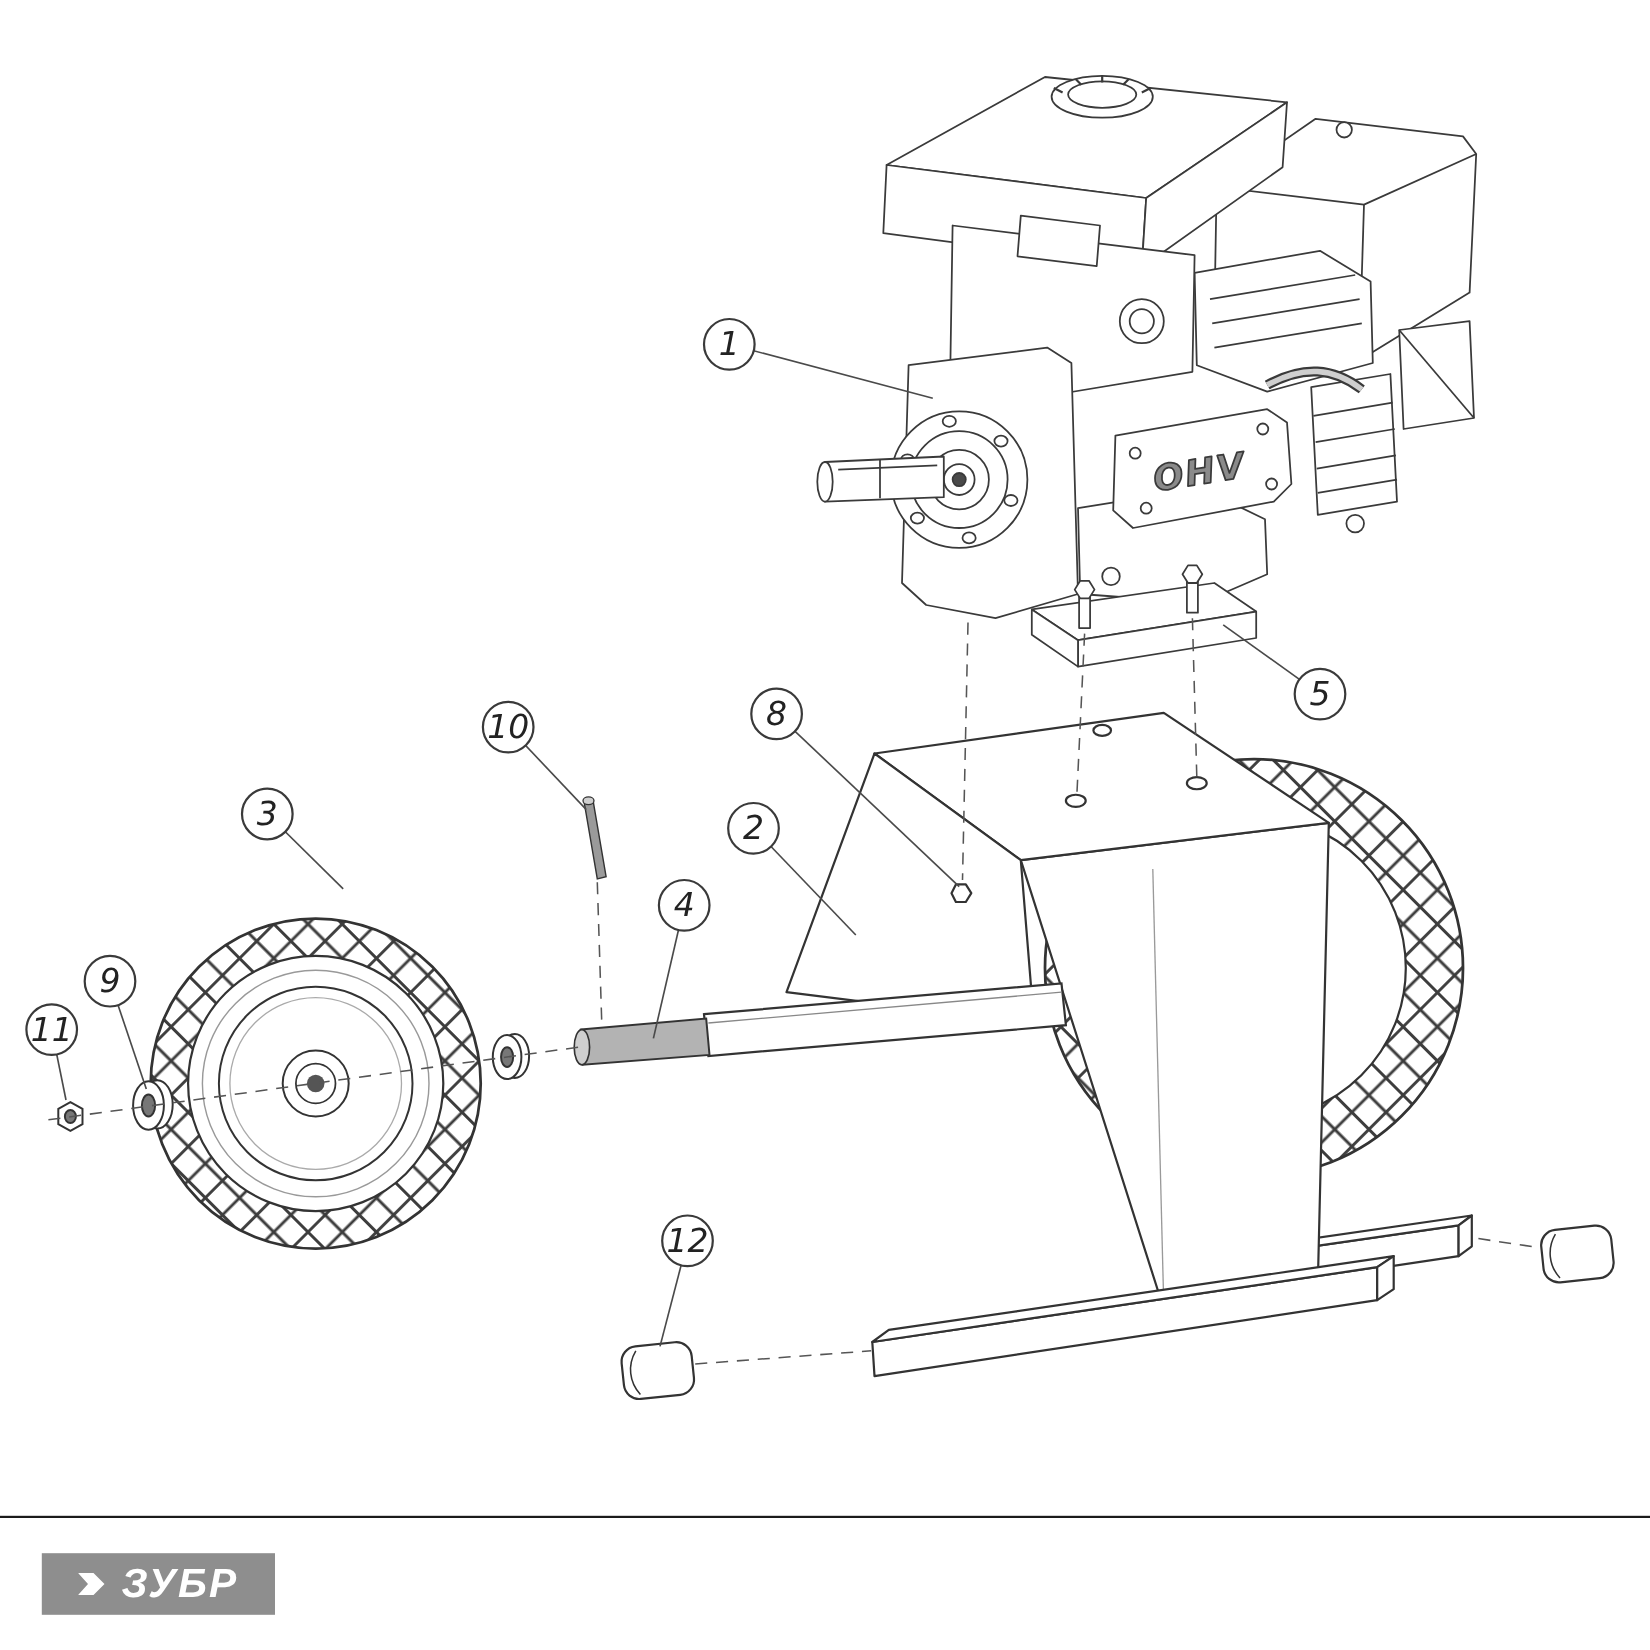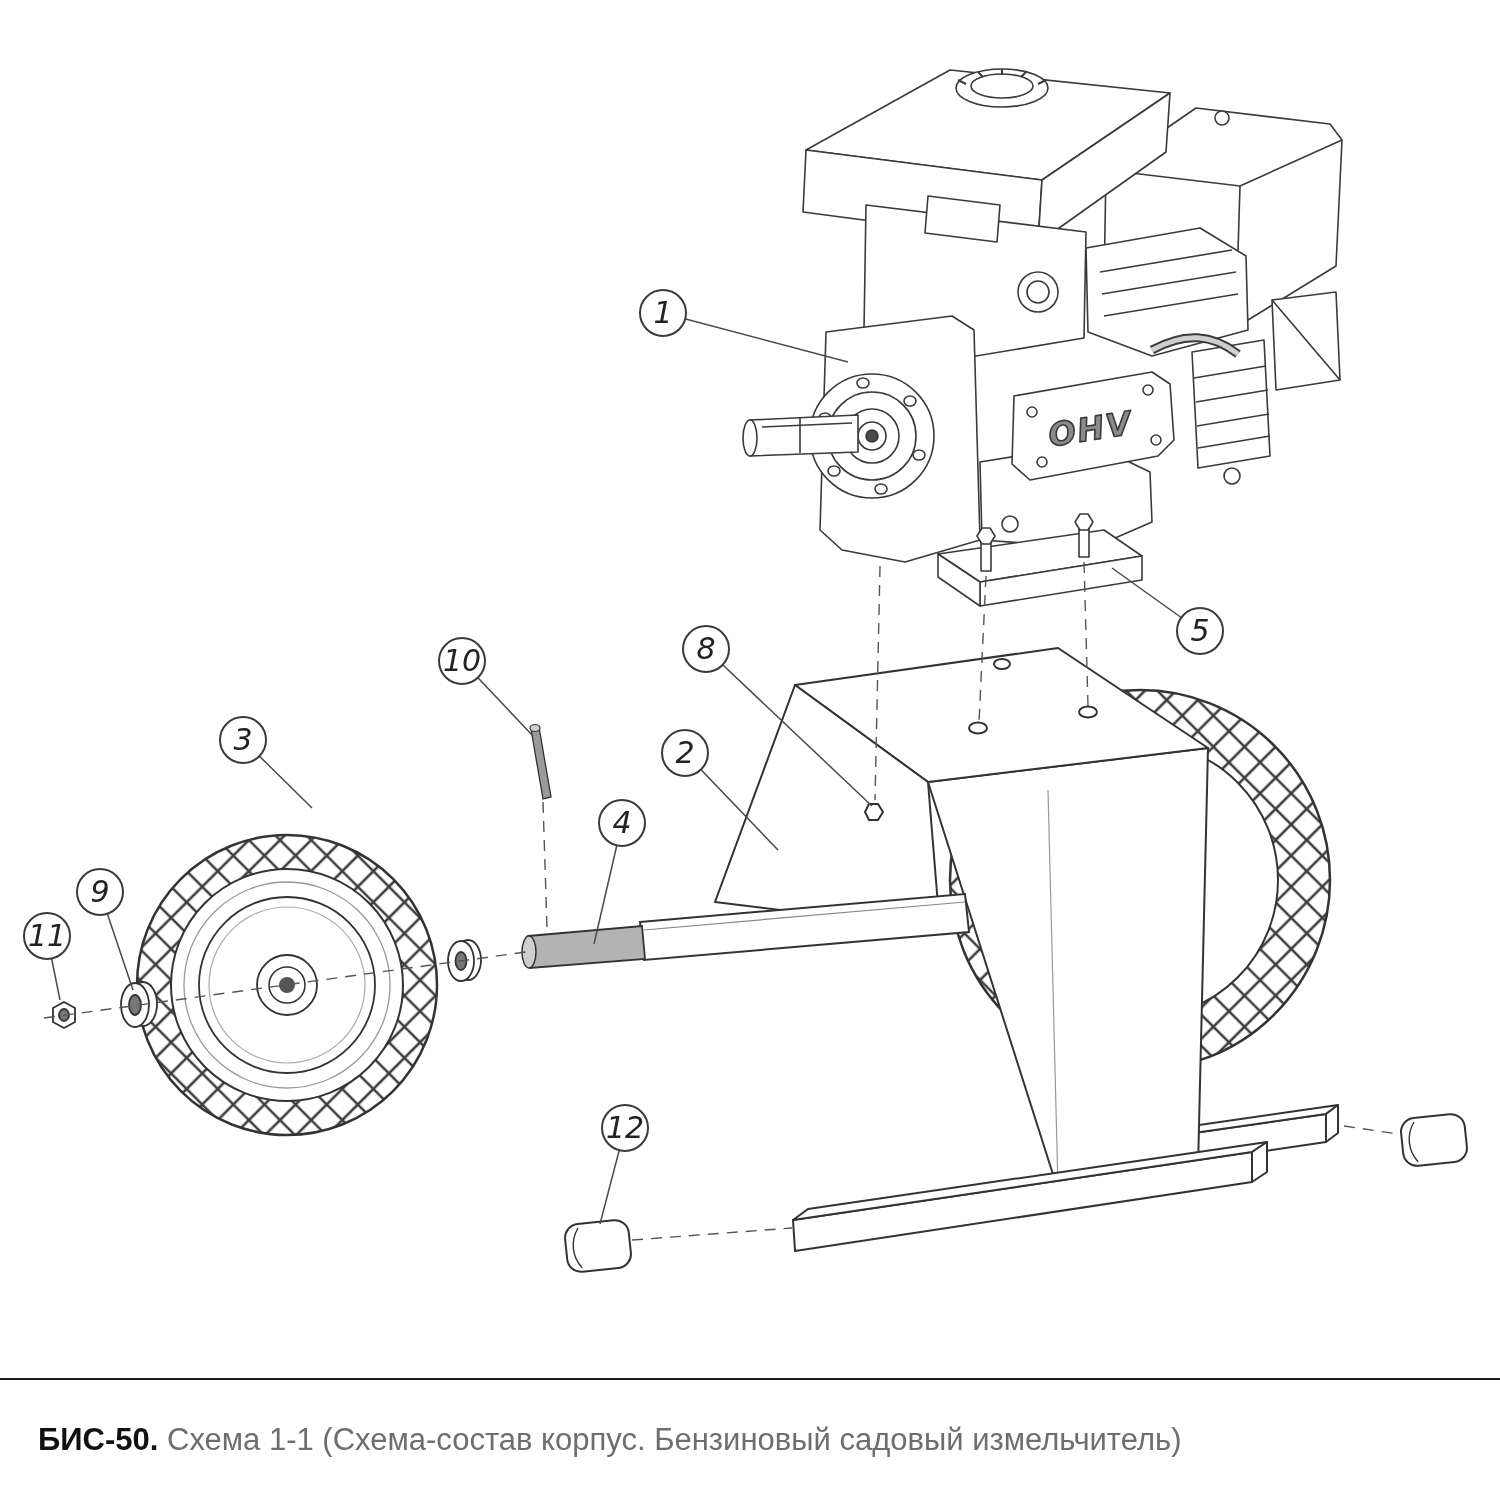--- a/index.html
+++ b/index.html
@@ -243,17 +243,19 @@
     <text x="47" y="946">11</text>
   </g>
   <g class="callout">
     <line x1="625" y1="1128" x2="600" y2="1224"></line>
     <circle cx="625" cy="1128" r="23"></circle>
     <text x="625" y="1138">12</text>
   </g>
 </svg>
 
 <div class="footer">
-  <div class="caption">
-    <span class="model">БИС-50.</span>
-    <span class="subtitle">Схема 1-1 (Схема-состав корпус. Бензиновый садовый измельчитель)</span>
+  <div class="logo">
+    <svg width="30" height="28" viewBox="0 0 30 28">
+      <polygon points="0,4 14,4 24,14 14,24 0,24 9,14" fill="#fff"></polygon>
+    </svg>
+    <span class="logo-text">ЗУБР</span>
   </div>
 </div>
 
 </body></html>

